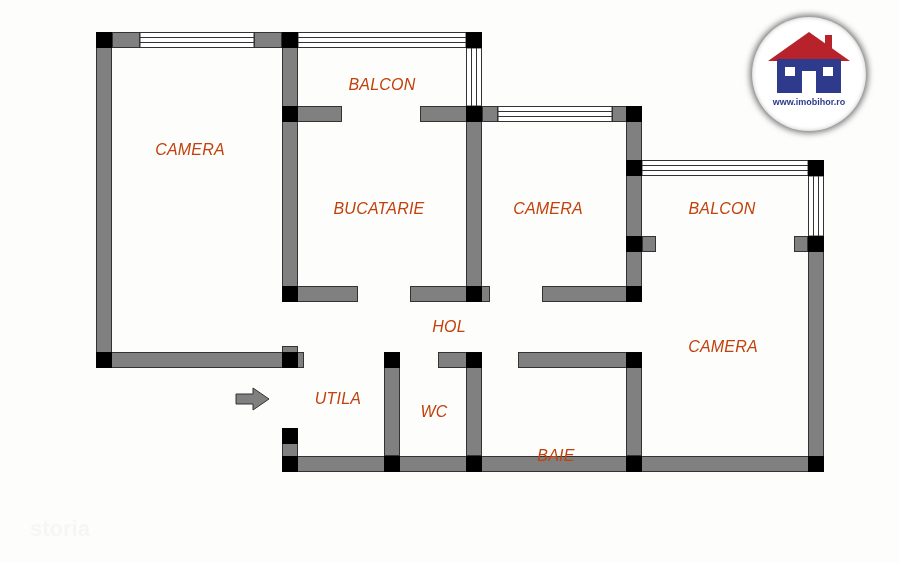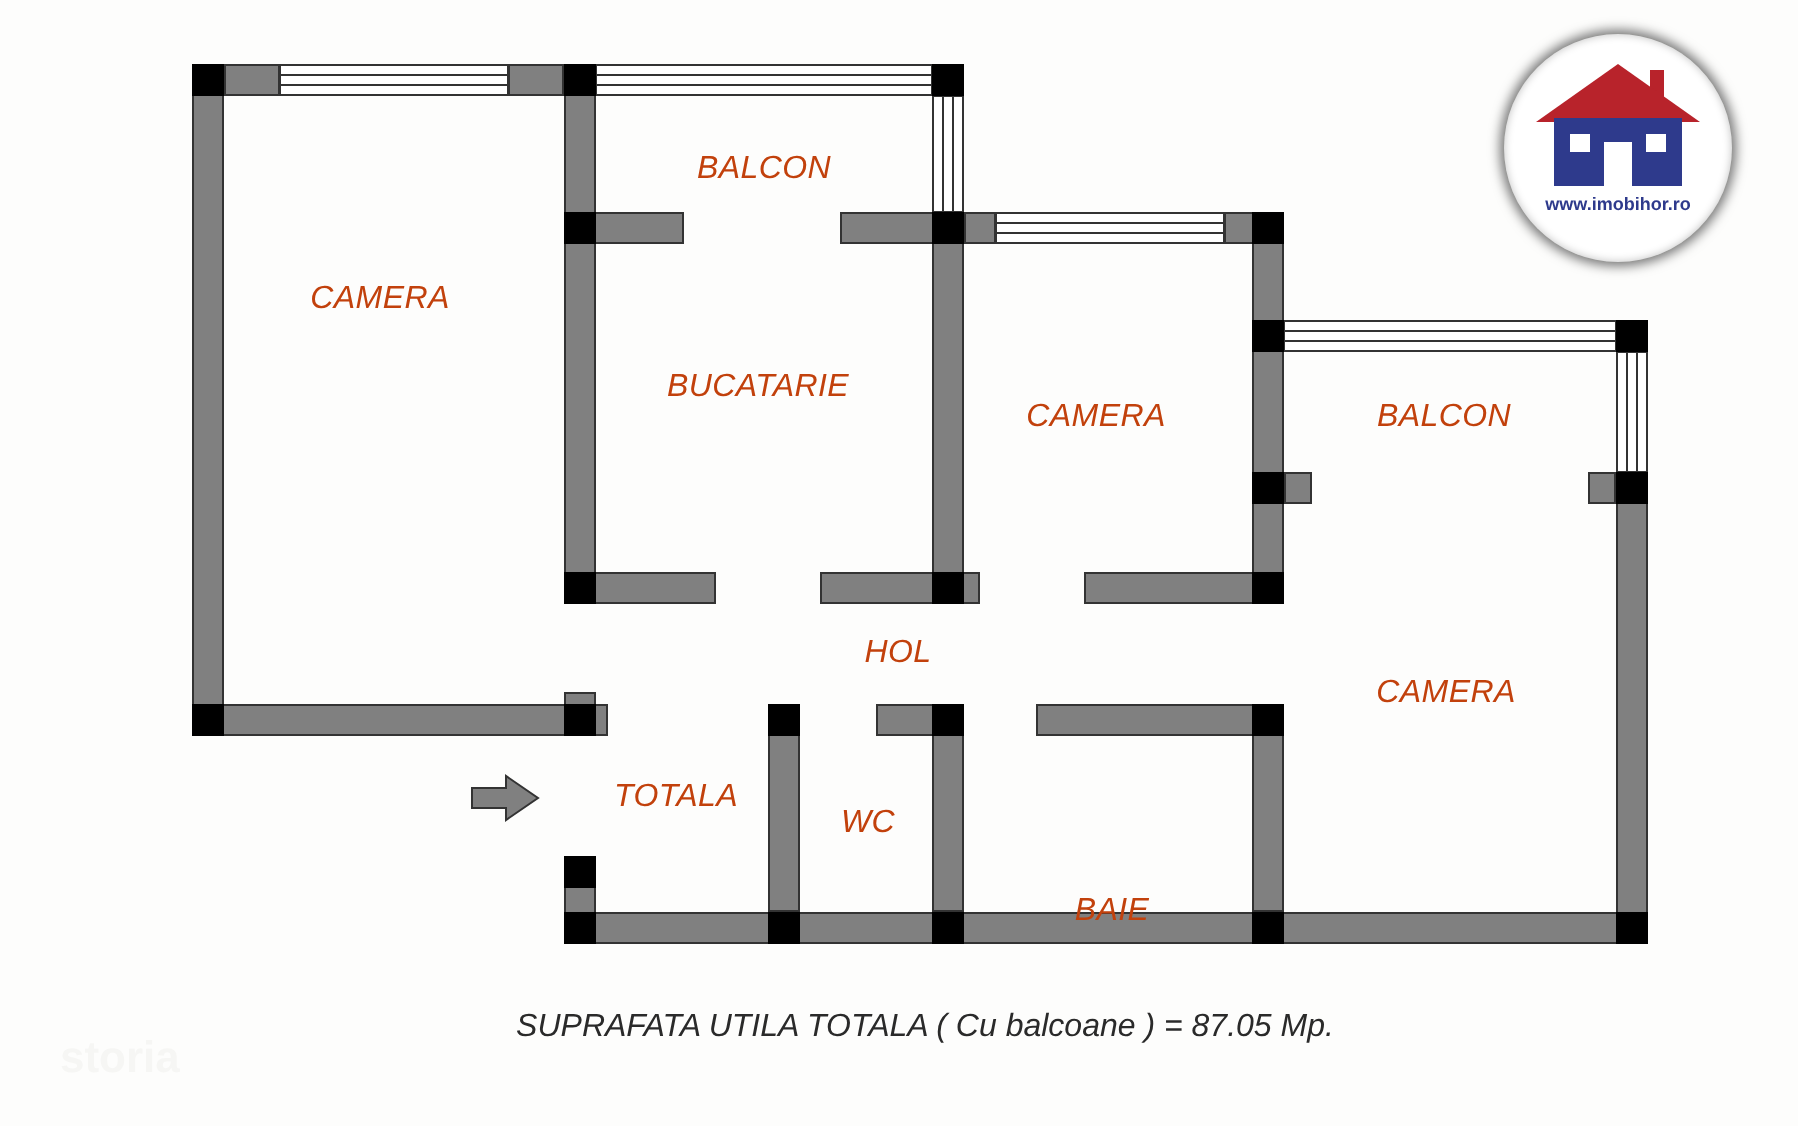--- a/index.html
+++ b/index.html
@@ -138,39 +138,38 @@
       <rect x="808" y="456" width="16" height="16" fill="#000000"></rect>
     </g>
   <g id="arrow-layer">
       <polygon points="236,394 253,394 253,388 269,399 253,410 253,404 236,404" fill="#808080" stroke="#333333" stroke-width="1"></polygon>
     </g>
 </svg>
 
 <div id="labels-layer">
     <div class="room-label" style="left: 190px; top: 150px;">CAMERA</div>
     <div class="room-label" style="left: 382px; top: 85px;">BALCON</div>
-    <div class="room-label" style="left: 379px; top: 194px;">BUCATARIE</div>
+    <div class="room-label" style="left: 379px; top: 209px;">BUCATARIE</div>
     <div class="room-label" style="left: 548px; top: 209px;">CAMERA</div>
     <div class="room-label" style="left: 722px; top: 209px;">BALCON</div>
     <div class="room-label" style="left: 449px; top: 327px; font-style: italic;">HOL</div>
     <div class="room-label" style="left: 723px; top: 347px;">CAMERA</div>
-    <div class="room-label" style="left: 338px; top: 399px;">TOTALA</div>
+    <div class="room-label" style="left: 338px; top: 399px;">UTILA</div>
     <div class="room-label" style="left: 434px; top: 412px;">WC</div>
     <div class="room-label" style="left: 556px; top: 412px; margin-top: 44px;">BAIE</div>
   </div>
 
 <div class="logo">
   <svg width="114" height="114">
     <rect x="73" y="18" width="7" height="14" fill="#b8232b"></rect>
     <polygon points="57,15 98,44 16,44" fill="#b8232b"></polygon>
     <rect x="25" y="42" width="64" height="34" fill="#2e3a8c"></rect>
     <rect x="33" y="50" width="10" height="9" fill="#ffffff"></rect>
     <rect x="71" y="50" width="10" height="9" fill="#ffffff"></rect>
     <rect x="50" y="54" width="14" height="22" fill="#ffffff"></rect>
   </svg>
   <div class="logo-url">www.imobihor.ro</div>
 </div>
 
 <div class="footer">
-  <div>SUPRAFATA UTILA TOTALA ( Cu balcoane ) = 87.05 Mp.</div>
 </div>
 
 <div class="watermark">storia</div>
 
 </body></html>

